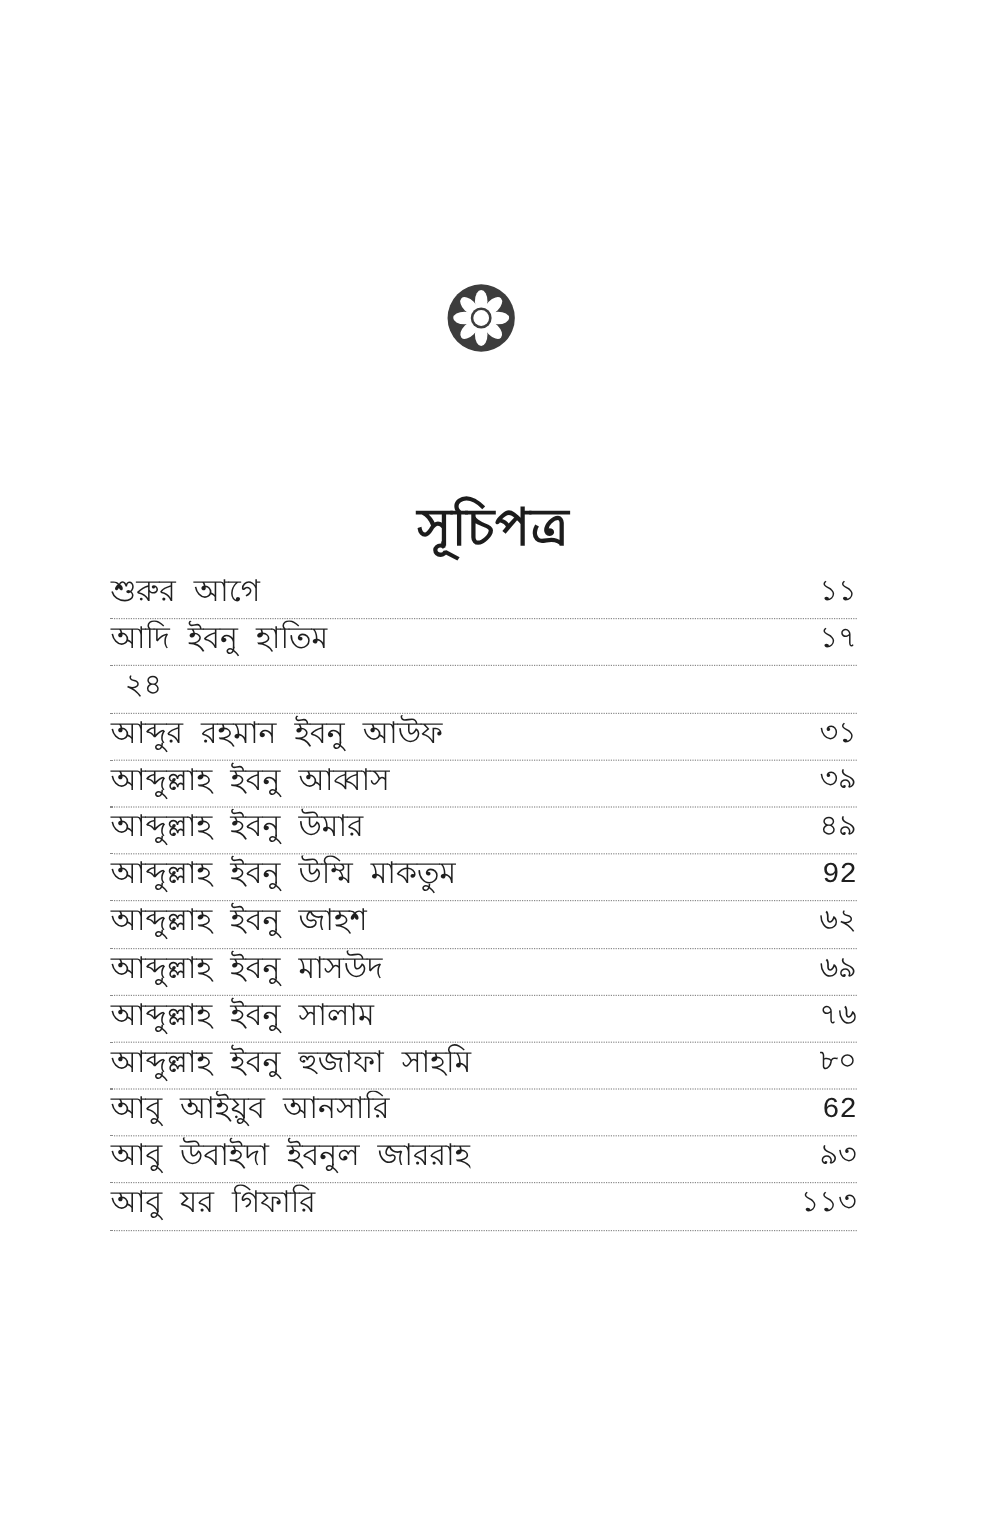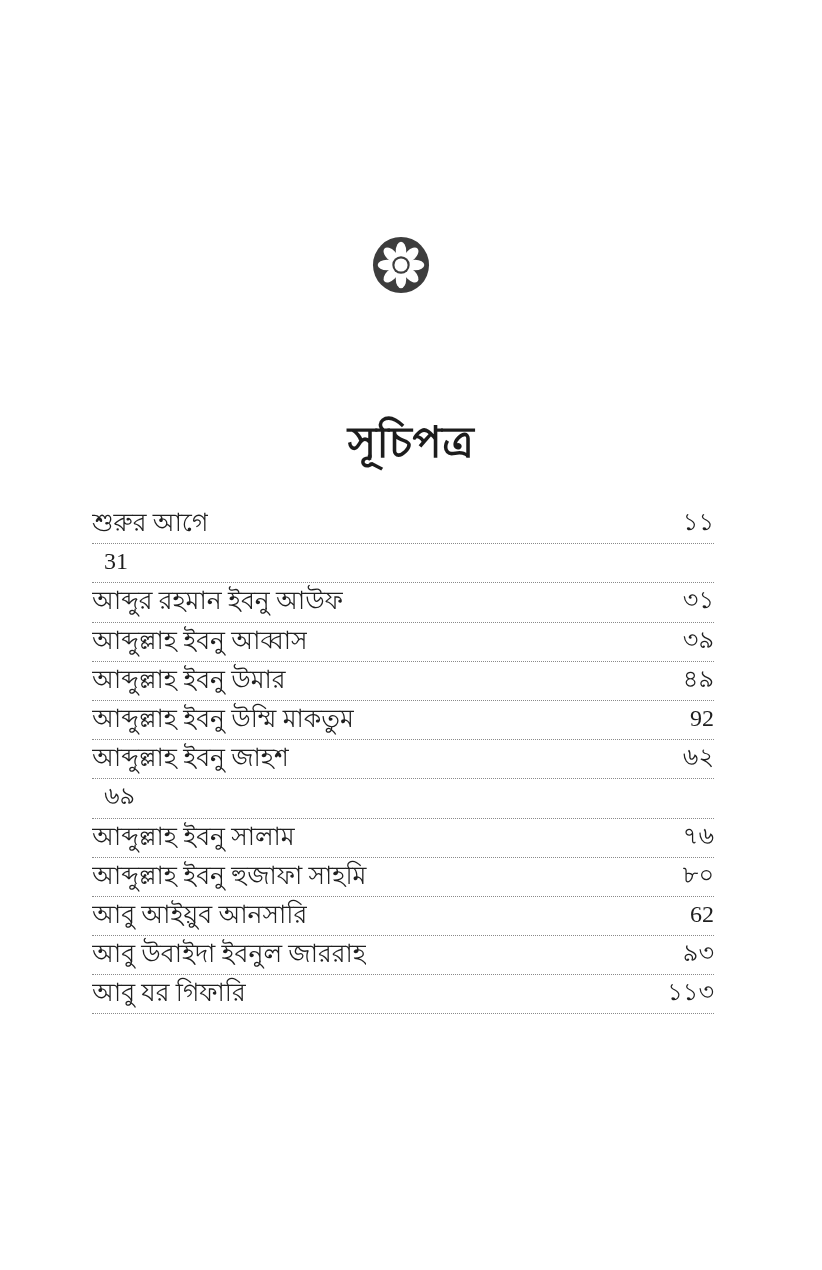--- a/index.html
+++ b/index.html
@@ -5,21 +5,21 @@
   html, body {
     margin: 0;
     padding: 0;
     background: #ffffff;
   }
   .page {
     position: relative;
     width: 822px;
     height: 1270px;
     background: #ffffff;
-    font-family: Liberation Serif, serif;
+    font-family: Liberation Mono, monospace;
     overflow: hidden;
   }
   .ornament {
     position: absolute;
     top: 236px;
     left: 372px;
     width: 58px;
     height: 58px;
   }
   .page-title {
@@ -30,21 +30,21 @@
     margin: 0;
     text-align: center;
     font-size: 43px;
     line-height: 58px;
     font-weight: 600;
     color: #1c1c1c;
     letter-spacing: 0.5px;
   }
   .toc {
     position: absolute;
-    top: 505px;
+    top: 477px;
     left: 92px;
     width: 622px;
     margin: 0;
     padding: 0;
     list-style: none;
   }
   .toc-row {
     box-sizing: border-box;
     height: 39.2px;
     display: flex;
@@ -90,23 +90,27 @@
   </svg>
 
   <h1 class="page-title">সূচিপত্র</h1>
 
   <ul class="toc" id="toc-list">
     <li class="toc-row">
       <span class="toc-label">শুরুর আগে</span>
       <span class="toc-page">১১</span>
     </li>
 
+    <li class="toc-row">
+      <span class="toc-label">আদি ইবনু হাতিম</span>
+      <span class="toc-page">১৭</span>
+    </li>
 
     <li class="toc-row">
-      <span class="toc-page">31</span>
+      <span class="toc-page">২৪</span>
     </li>
 
     <li class="toc-row">
       <span class="toc-label">আব্দুর রহমান ইবনু আউফ</span>
       <span class="toc-page">৩১</span>
     </li>
 
     <li class="toc-row">
       <span class="toc-label">আব্দুল্লাহ ইবনু আব্বাস</span>
       <span class="toc-page">৩৯</span>
@@ -121,20 +125,21 @@
       <span class="toc-label">আব্দুল্লাহ ইবনু উম্মি মাকতুম</span>
       <span class="toc-page">92</span>
     </li>
 
     <li class="toc-row">
       <span class="toc-label">আব্দুল্লাহ ইবনু জাহশ</span>
       <span class="toc-page">৬২</span>
     </li>
 
     <li class="toc-row">
+      <span class="toc-label">আব্দুল্লাহ ইবনু মাসউদ</span>
       <span class="toc-page">৬৯</span>
     </li>
 
     <li class="toc-row">
       <span class="toc-label">আব্দুল্লাহ ইবনু সালাম</span>
       <span class="toc-page">৭৬</span>
     </li>
 
     <li class="toc-row">
       <span class="toc-label">আব্দুল্লাহ ইবনু হুজাফা সাহমি</span>

